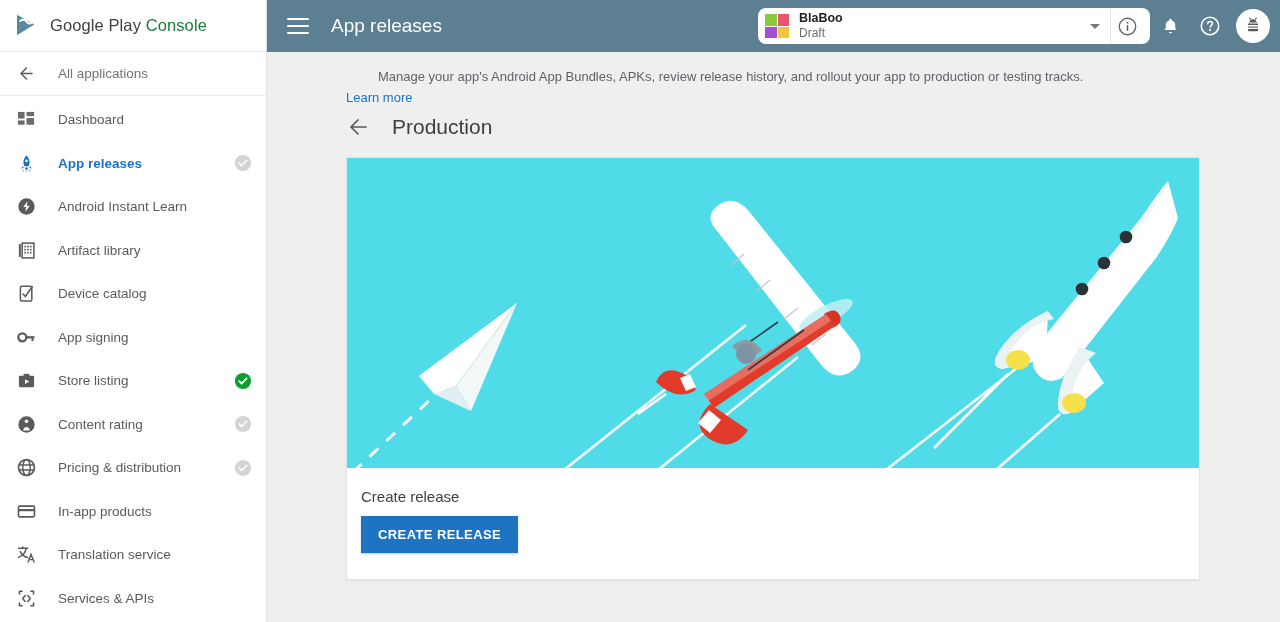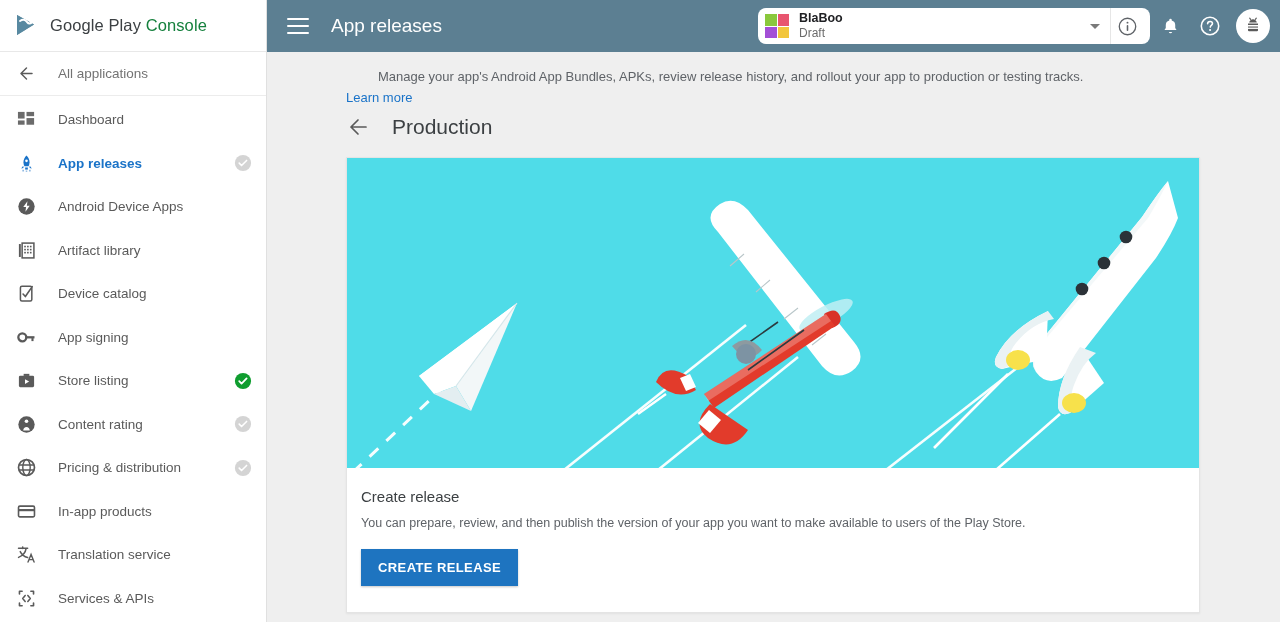--- a/index.html
+++ b/index.html
@@ -170,21 +170,21 @@
         </span>
       </div>
 
       <div class="nav-item">
         <span class="ico">
           <svg viewBox="0 0 20 20" width="19" height="19">
               <circle cx="10" cy="10" r="8.6" fill="#5a5a5a"></circle>
               <path d="M11 4.4 6.6 10.6h2.9l-.6 5 4.5-6.3h-3z" fill="#fff"></path>
             </svg>
         </span>
-        <span class="lbl">Android Device Apps</span>
+        <span class="lbl">Android Instant Learn</span>
       </div>
 
       <div class="nav-item">
         <span class="ico">
           <svg viewBox="0 0 20 20" width="19" height="19">
             <rect x="2" y="3.2" width="2" height="13.6" fill="#5a5a5a"></rect>
             <rect x="5.4" y="2.2" width="12.4" height="15.6" fill="none" stroke="#5a5a5a" stroke-width="1.6"></rect>
             <g fill="#5a5a5a">
                 <rect x="7.6" y="5" width="1.7" height="1.7"></rect>
                 <rect x="10.6" y="5" width="1.7" height="1.7"></rect>
@@ -443,20 +443,19 @@
               <ellipse cx="22" cy="182" rx="12" ry="10" fill="#f7e14b"></ellipse>
               <ellipse cx="78" cy="225" rx="12" ry="10" fill="#f7e14b"></ellipse>
               <path d="M12 196 L-62 270" stroke="#ffffff" stroke-width="2.6" fill="none"></path>
               <path d="M64 236 L0 292" stroke="#ffffff" stroke-width="2.6" fill="none"></path>
             </g>
           </svg>
         </div>
 
         <div class="card-body">
           <div class="card-title">Create release</div>
-          <div class="card-desc">You can prepare, review, and then publish the version of your app you want to make available to users of the Play Store.</div>
           <button class="btn-primary">CREATE RELEASE</button>
         </div>
       </div>
 
     </div>
   </section>
 </div>
 
 </body></html>

